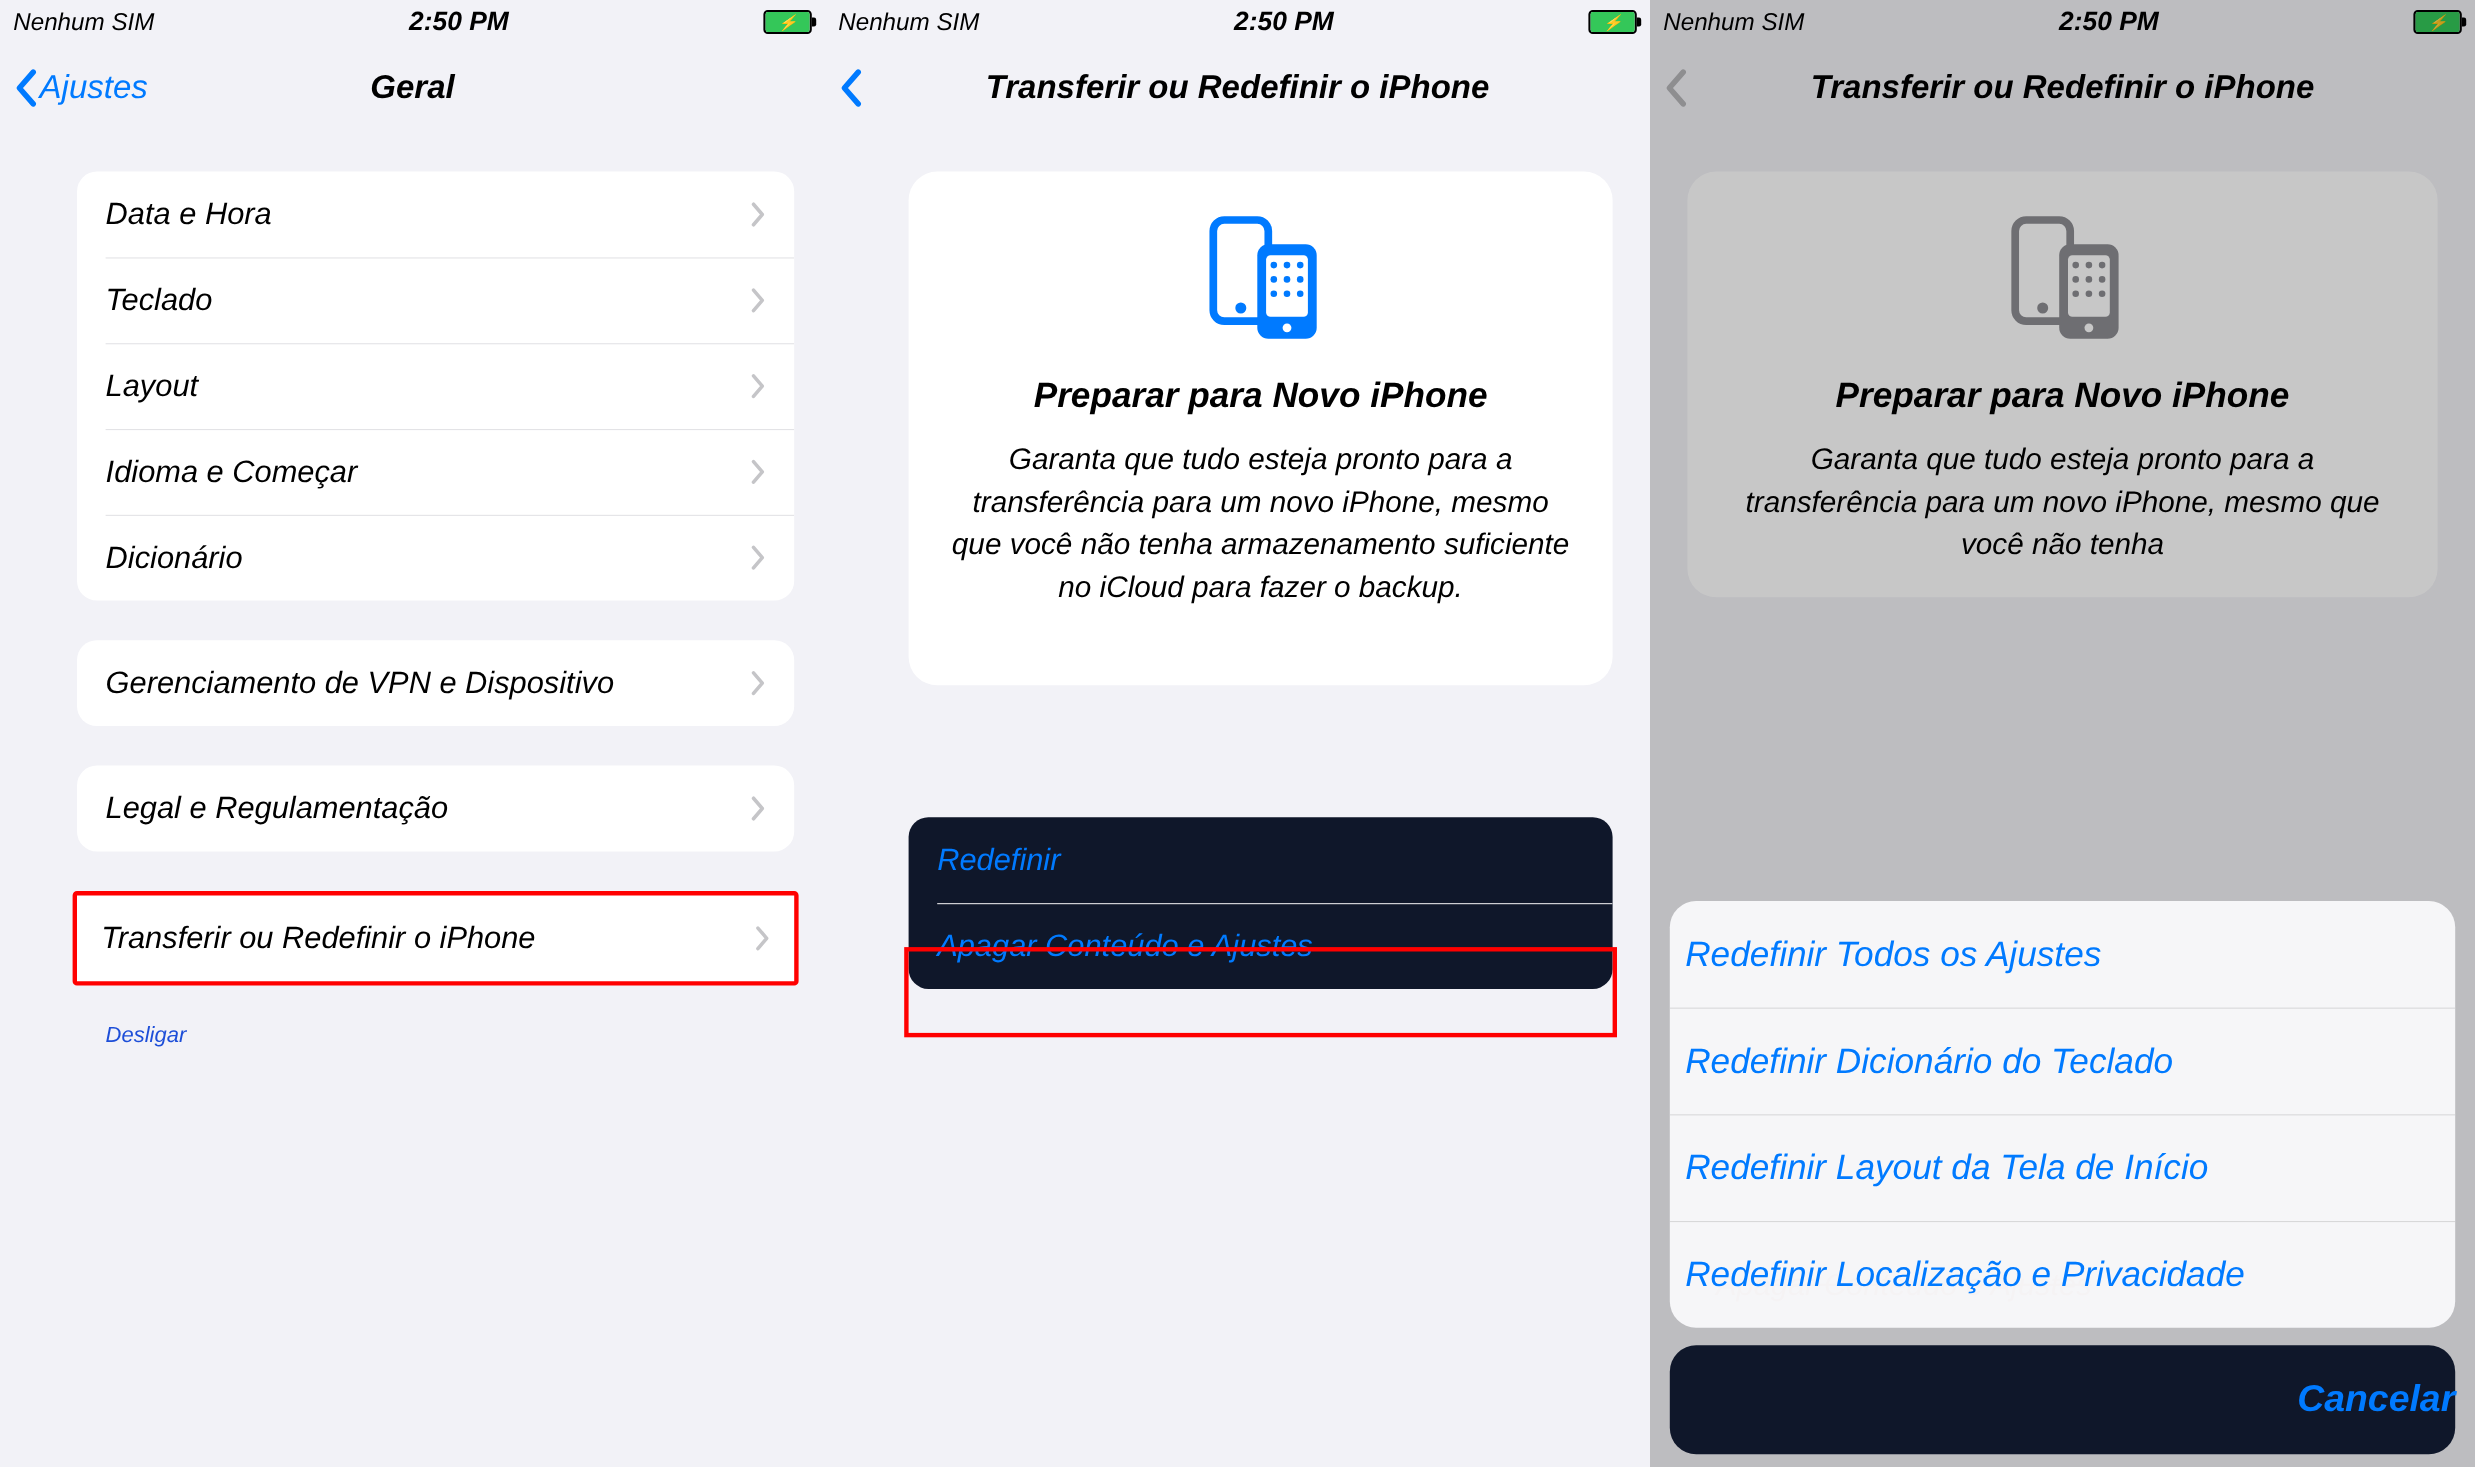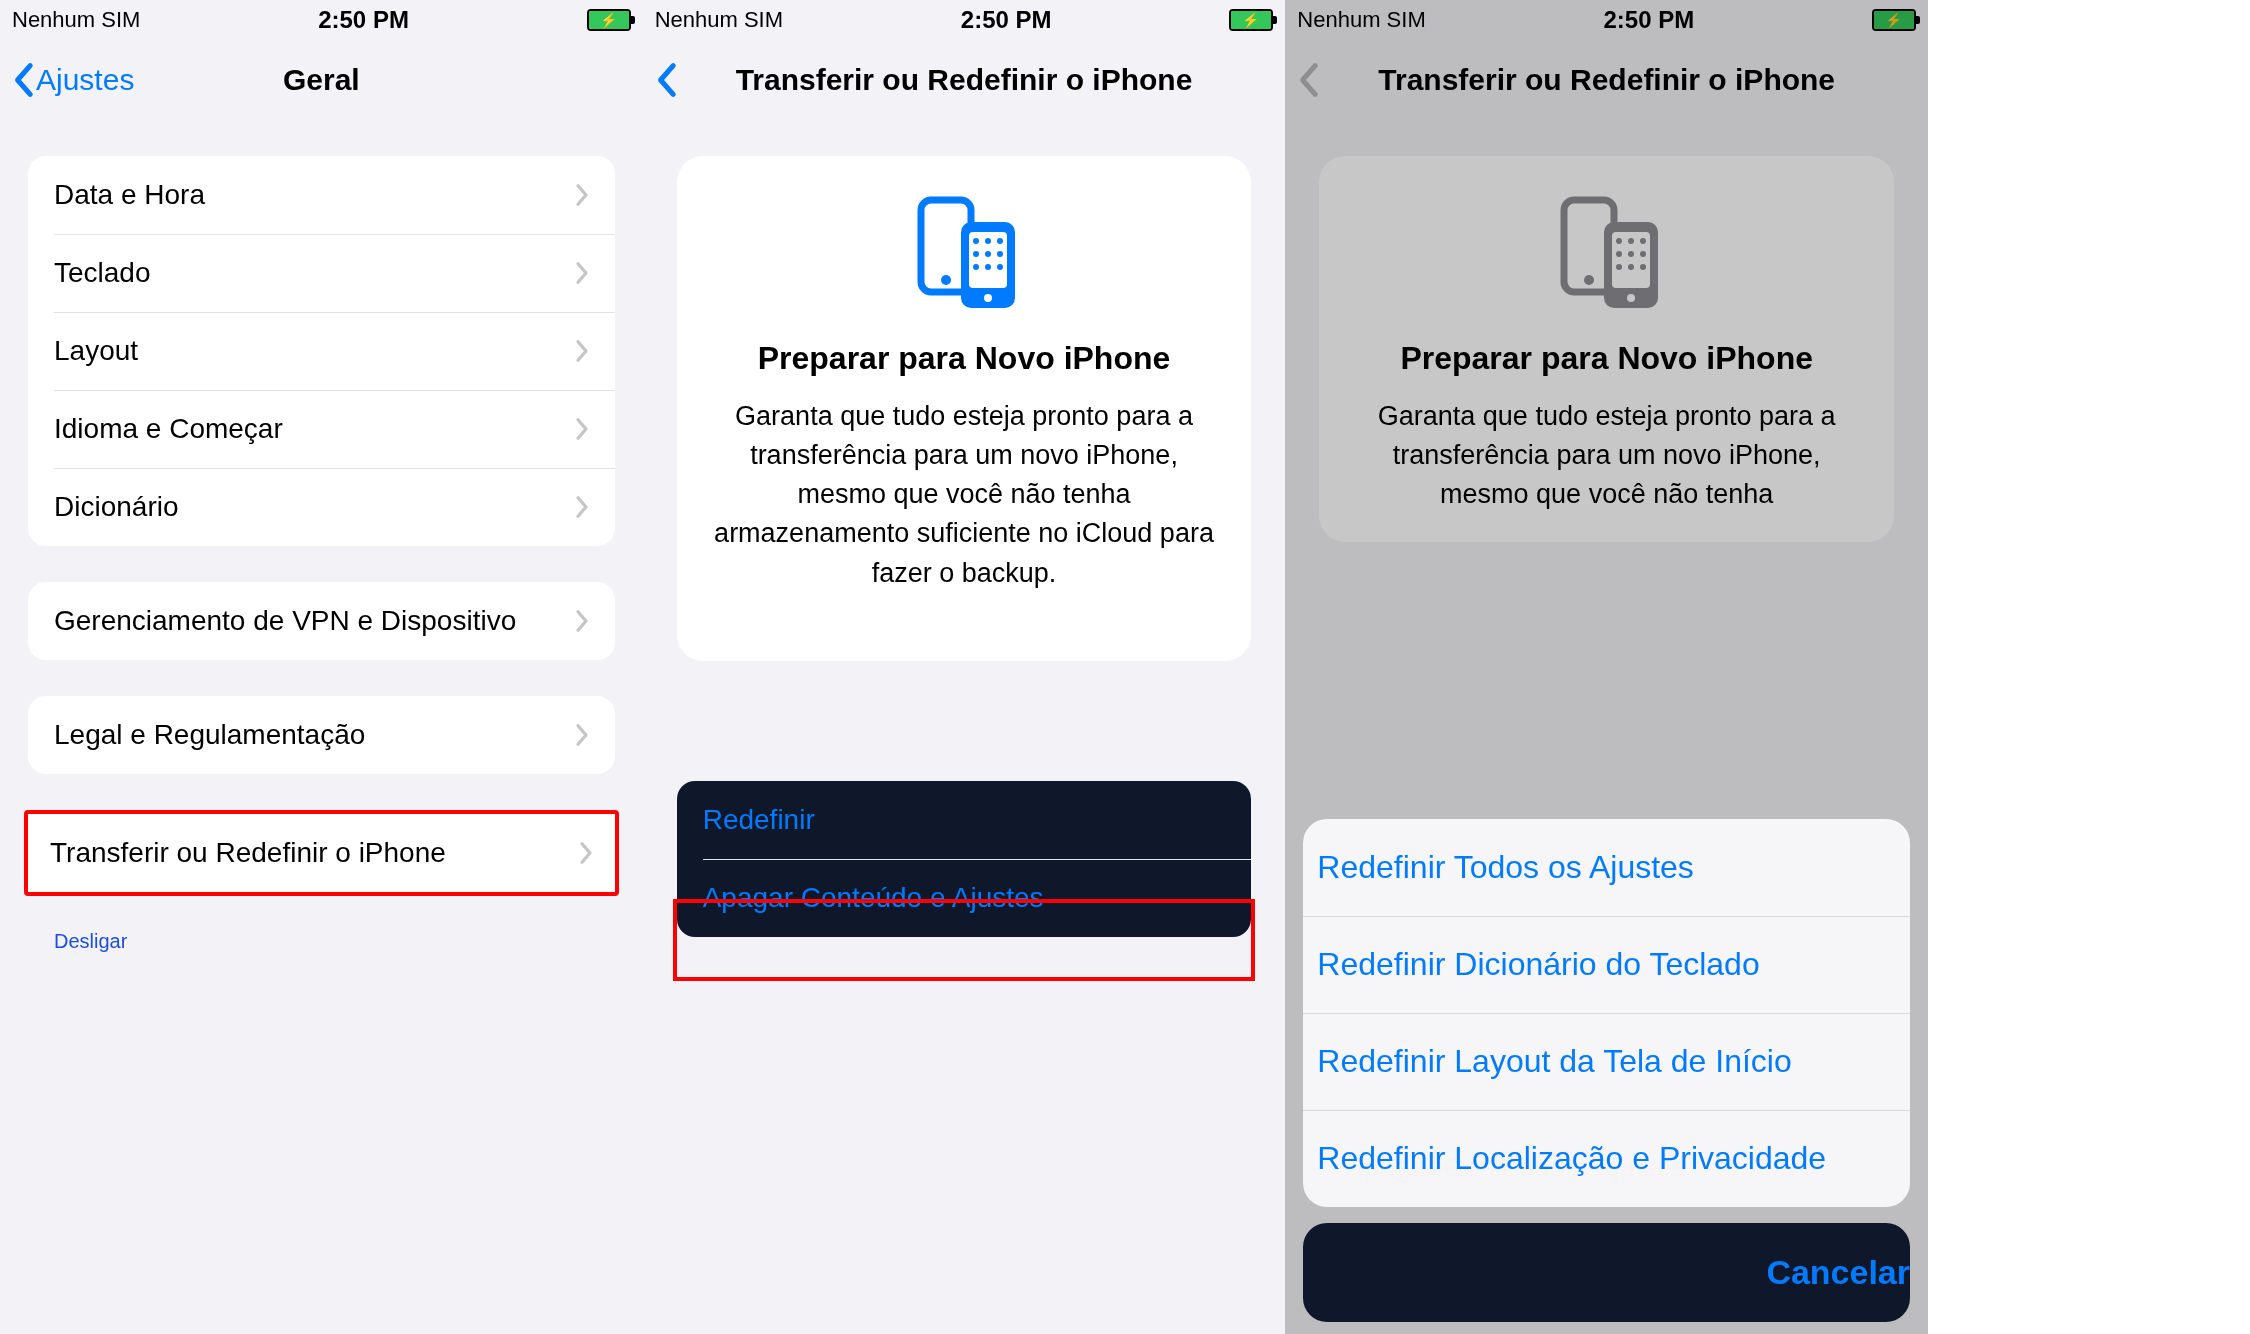--- a/index.html
+++ b/index.html
@@ -1,33 +1,33 @@
 <!DOCTYPE html>
 <html><head>
 <meta charset="utf-8">
 <style>
   * { margin: 0; padding: 0; box-sizing: border-box; -webkit-font-smoothing: antialiased; }
   body { font-family: -apple-system, "Helvetica Neue", Helvetica, Arial, sans-serif; background: #fff; }
-  .screens { display: flex; width: 1928px; height: 1334px; }
+  .screens { display: flex; width: 2250px; height: 1334px; font-style: italic; }
   .screen { width: 750px; height: 1334px; background: #f2f2f7; position: relative; overflow: hidden; display: flex; flex-direction: column; }
   .status-bar { height: 40px; display: flex; align-items: center; justify-content: space-between; padding: 0 12px; font-size: 24px; background: #f2f2f7; }
   .status-left { font-size: 22px; }
   .status-center { font-weight: 600; font-size: 24px; }
   .status-right { display: flex; align-items: center; }
   .battery-icon { width: 44px; height: 22px; border: 2px solid #000; border-radius: 4px; position: relative; display: flex; align-items: center; }
   .battery-icon::after { content: ""; position: absolute; right: -6px; top: 5px; width: 4px; height: 8px; background: #000; border-radius: 0 2px 2px 0; }
   .battery-fill { background: #34c759; height: 100%; width: 100%; border-radius: 2px; display: flex; align-items: center; justify-content: center; }
   .bolt { color: #000; font-size: 14px; line-height: 1; }
 
   .nav-bar { height: 80px; display: flex; align-items: center; position: relative; padding: 0 12px; }
   .nav-back { display: flex; align-items: center; color: #007aff; font-size: 30px; gap: 2px; cursor: pointer; }
   .nav-title { position: absolute; left: 50%; transform: translateX(-50%); font-size: 30px; font-weight: 600; color: #000; white-space: nowrap; }
   .nav-back svg { width: 22px; height: 36px; }
 
-  .content { flex: 1; overflow: hidden; }
+  .content { flex: 1; overflow: hidden; margin-left: 42px; }
   .group { margin: 36px 28px 0 28px; background: #fff; border-radius: 18px; overflow: hidden; }
   .row { display: flex; align-items: center; justify-content: space-between; padding: 22px 26px; font-size: 28px; color: #000; position: relative; cursor: pointer; min-height: 78px; }
   .row.link { color: #007aff; }
   .row + .row::before { content: ""; position: absolute; top: 0; left: 26px; right: 0; height: 1px; background: #e3e3e6; }
   .chev { color: #c5c5c8; flex-shrink: 0; }
   .chev svg { width: 14px; height: 24px; display: block; }
   .group.highlighted { border: 4px solid #ff0000; border-radius: 4px; margin: 36px 24px 0 24px; }
   .group.highlighted .row { padding: 18px 22px; }
 
   .turnoff { margin: 24px 28px 0 28px; padding: 10px 26px; color: #1d4ed8; font-size: 20px; cursor: pointer; }

